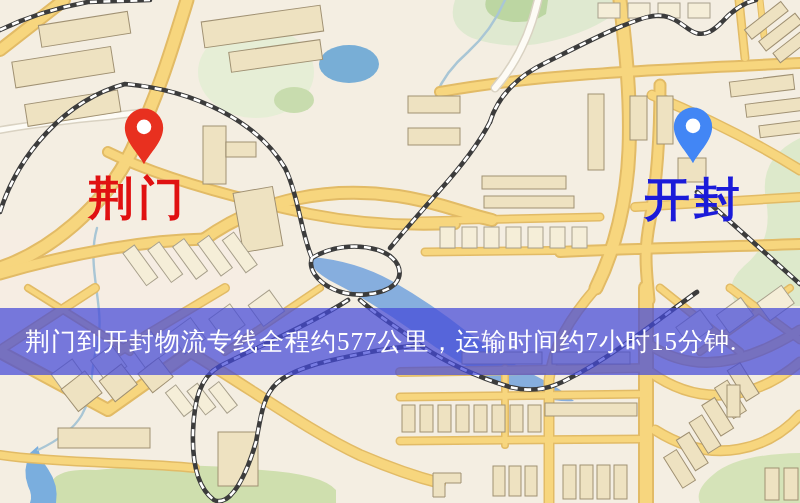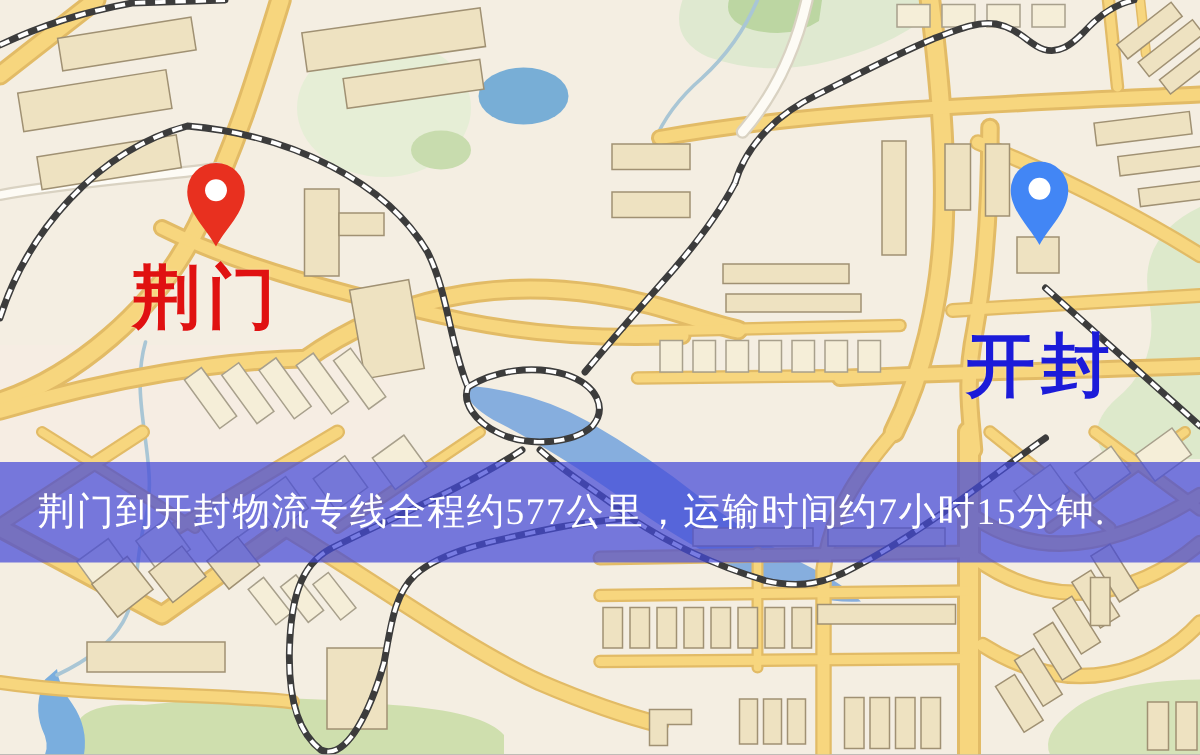--- a/index.html
+++ b/index.html
@@ -18,21 +18,21 @@
   .rail-dash{fill:none;stroke:#ffffff;stroke-width:2.6;stroke-dasharray:7 6.5;stroke-linecap:butt;}
   .b{fill:#eee2c1;stroke:#a09173;stroke-width:1;}
   .b2{fill:#f5eed8;stroke:#a8a08c;stroke-width:1;}
   .stream{fill:none;stroke:#a9c6d5;stroke-width:2.4;stroke-linecap:round;}
   
   .city-label{
     position:absolute;font-size:46px;font-weight:bold;line-height:1;
     letter-spacing:4px;white-space:nowrap;text-shadow:0 0 2px rgba(255,255,255,.35);
   }
   #origin-label{left:88px;top:176px;color:#e01111;}
-  #destination-label{left:644px;top:177px;color:#1b1bd9;margin-top:44px;}
+  #destination-label{left:644px;top:177px;color:#1b1bd9;}
   .pin{position:absolute;width:42px;height:62px;}
   #origin-pin{left:123px;top:105px;}
   #destination-pin{left:672px;top:104px;}
   #banner{
     position:absolute;left:0;top:288px;width:800px;height:67px;
     background:rgba(68,74,216,0.72);
     color:#ffffff;font-size:25px;line-height:67px;
     padding-left:25px;box-sizing:border-box;letter-spacing:1px;white-space:nowrap;margin-top:20px;
   }
 </style>

